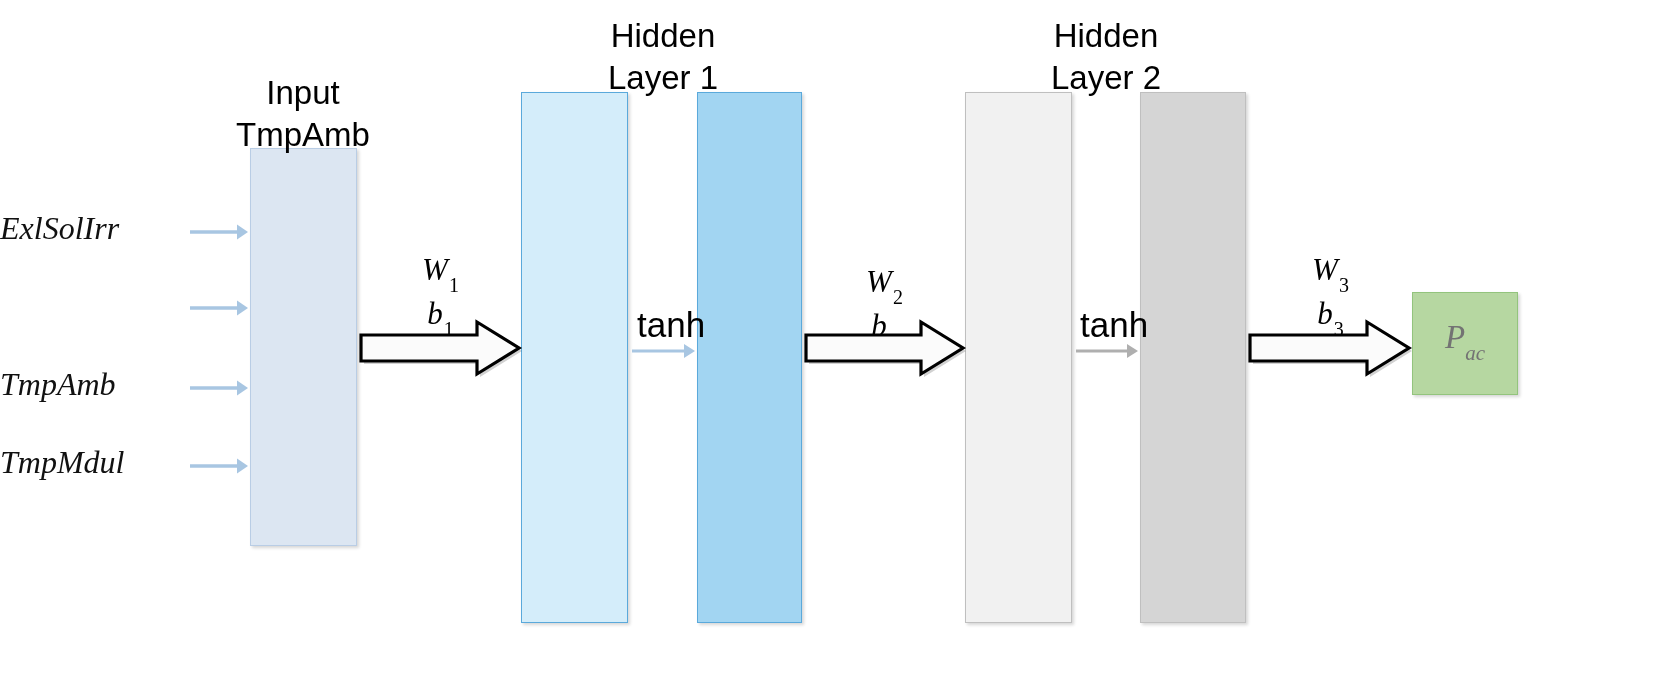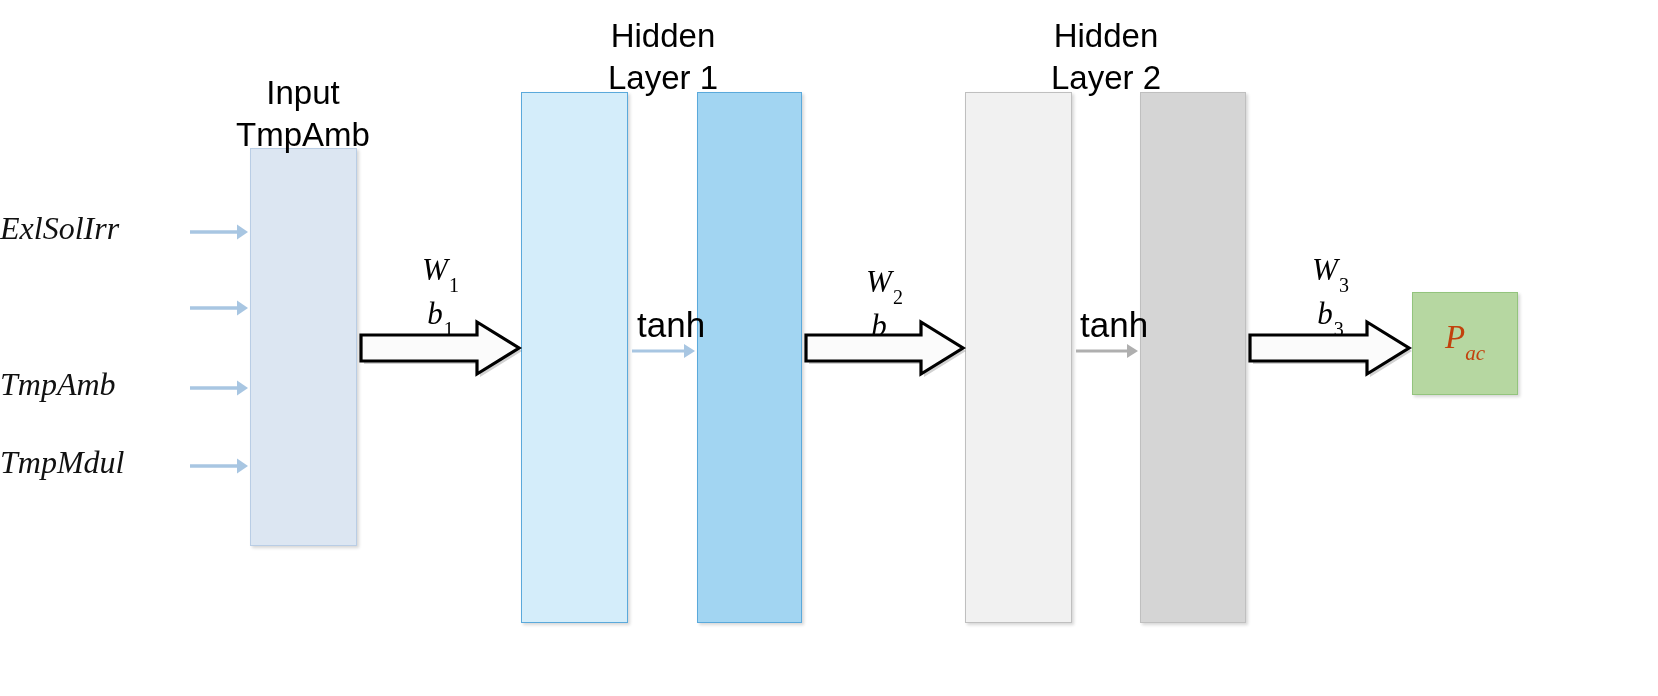--- a/index.html
+++ b/index.html
@@ -17,21 +17,21 @@
 
   .wb-label{position:absolute;font-family:"Liberation Serif",serif;font-style:italic;
     font-size:31px;color:#000;text-align:center;white-space:nowrap;}
   .wb-label .sub{font-size:20px;font-style:normal;vertical-align:sub;
     position:relative;top:5px;left:1px;}
 
   .tanh-label{position:absolute;font-family:"Liberation Sans",sans-serif;
     font-size:35px;color:#000;white-space:nowrap;}
 
   .pac-label{position:absolute;font-family:"Liberation Serif",serif;font-style:italic;
-    font-size:33px;color:#c2410c;white-space:nowrap;}
+    font-size:33px;color:#737373;white-space:nowrap;}
   .pac-label .sub{font-size:21px;vertical-align:sub;position:relative;top:5px;}
 
   svg.ov{position:absolute;left:0;top:0;width:1658px;height:696px;overflow:visible;}
 </style>
 </head>
 <body>
 
 <div id="stage">
 
   <div class="layer-box" id="b_in0" style="left: 250px; top: 148px; width: 107px; height: 398px; background: rgb(220, 230, 242); border: 1.5px solid rgb(185, 205, 229); box-shadow: rgba(0, 0, 0, 0.16) 2px 2px 3px;"></div>

